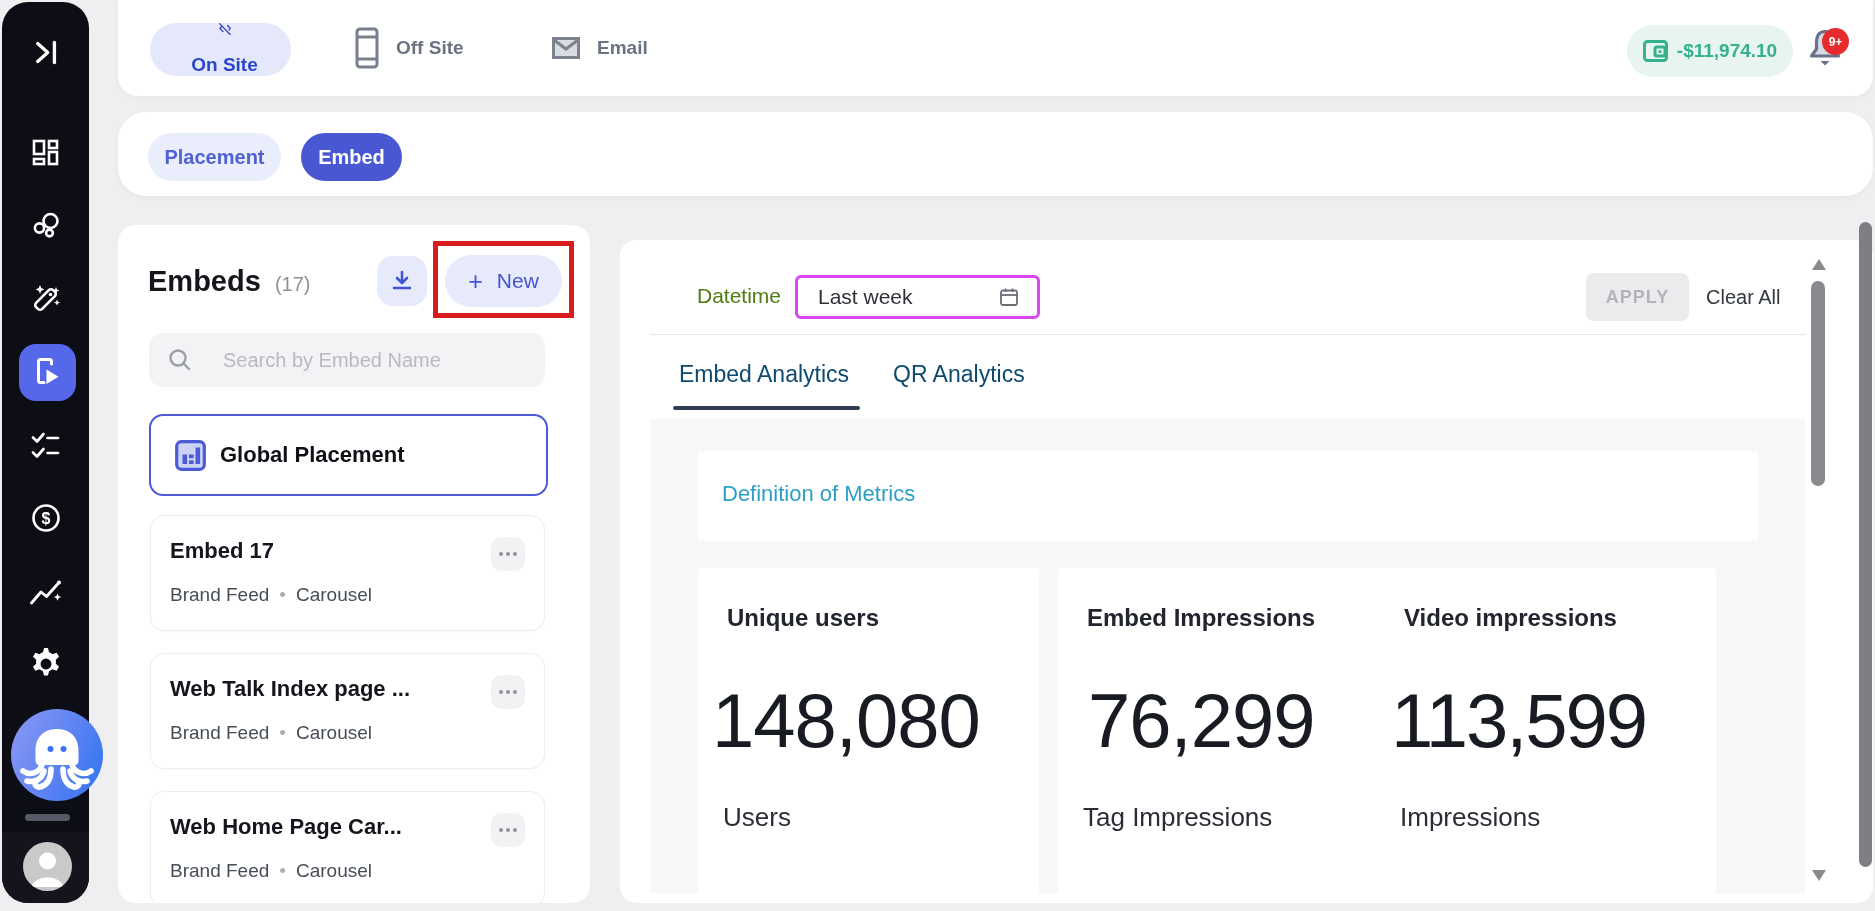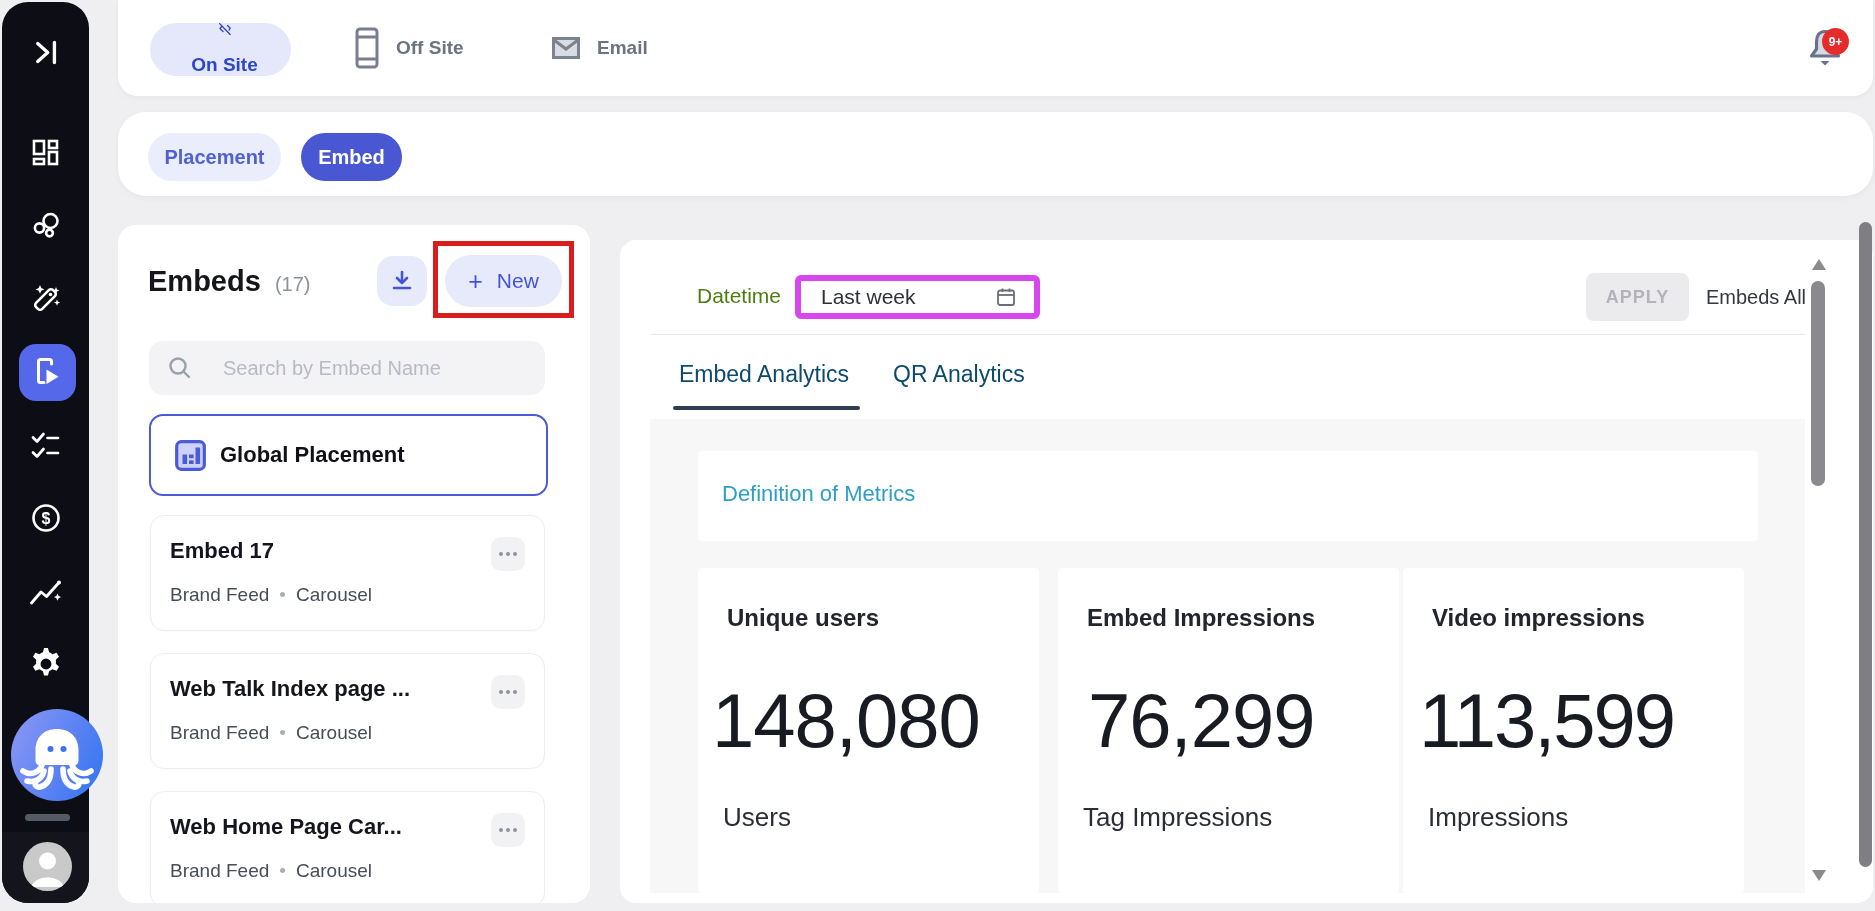--- a/index.html
+++ b/index.html
@@ -37,37 +37,37 @@
 
   
   #lpanel { left:118px; top:225px; width:472px; height:678px; background:#fff; border-radius:18px; overflow:hidden; }
   #lhead { position:absolute; left:30px; top:40px; font-size:29px; font-weight:700; color:#15161c; }
   #lhead span { font-size:20px; font-weight:400; color:#8d919a; margin-left:6px; }
   #dlbtn { position:absolute; left:259px; top:31px; width:50px; height:50px; background:#e7eafb; border-radius:16px;
            display:flex; align-items:center; justify-content:center; }
   #newbtn { position:absolute; left:327px; top:30px; width:117px; height:52px; background:#e7eafb; border-radius:26px;
             display:flex; align-items:center; justify-content:center; gap:14px; color:#4355d6; font-size:21px; font-weight:400; }
   #redbox { position:absolute; left:315px; top:16px; width:141px; height:77px; border:5px solid #d91d1d; }
-  #search { position:absolute; left:31px; top:116px; width:396px; height:54px; background:#f3f3f5; border-radius:14px;
+  #search { position:absolute; left:31px; top:108px; width:396px; height:54px; background:#f3f3f5; border-radius:14px;
             display:flex; align-items:center; color:#b7bac2; font-size:20px; }
   #gcard { position:absolute; left:31px; top:189px; width:399px; height:82px; border:2px solid #4c5ad6; border-radius:14px;
            display:flex; align-items:center; }
   .ecard { position:absolute; left:32px; width:395px; height:116px; border:1px solid #ededf0; border-radius:14px; background:#fff;
            box-shadow:0 1px 3px rgba(0,0,0,0.02); }
   .ecard .t { position:absolute; left:19px; top:22px; font-size:22px; font-weight:700; color:#15161d; }
   .ecard .s { position:absolute; left:19px; top:68px; font-size:19px; color:#474d57; }
   .ecard .s b { color:#a9adb5; font-weight:400; padding:0 10px; }
   .dots { position:absolute; right:19px; top:21px; width:34px; height:34px; background:#f2f2f4; border-radius:10px;
           display:flex; align-items:center; justify-content:center; gap:3px; }
   .dots i { width:4px; height:4px; border-radius:50%; background:#8f939b; }
 
   
   #rpanel { left:620px; top:240px; width:1253px; height:663px; background:#fff; border-radius:16px; overflow:hidden; }
   #datetime { position:absolute; left:77px; top:44px; font-size:21px; color:#4d7c0f; }
-  #select { position:absolute; left:175px; top:35px; width:245px; height:44px; border:6px solid #d946ef; border-radius:6px;
+  #select { position:absolute; left:175px; top:35px; width:245px; height:44px; border:3px solid #d946ef; border-radius:6px;
             display:flex; align-items:center; color:#2e3138; font-size:21px; background:#fff; }
   #apply { position:absolute; left:966px; top:33px; width:103px; height:48px; background:#ebebee; border-radius:8px;
            display:flex; align-items:center; justify-content:center; color:#b2b3bb; font-size:18px; font-weight:700; letter-spacing:1px; }
   #clearall { position:absolute; left:1086px; top:46px; font-size:20px; color:#33383f; }
   #rdivider { position:absolute; left:30px; top:94px; width:1156px; height:1px; background:#e7e7e9; }
   #tab1 { position:absolute; left:59px; top:121px; font-size:23px; color:#0c4a6e; }
   #tab2 { position:absolute; left:273px; top:121px; font-size:23px; color:#0c4a6e; }
   #tabline { position:absolute; left:53px; top:166px; width:187px; height:4px; background:#2d3e55; border-radius:2px; }
   #rcontent { position:absolute; left:30px; top:179px; width:1155px; height:474px; background:#f7f7f8; }
   #defcard { position:absolute; left:48px; top:32px; width:1060px; height:90px; background:#fff; border-radius:4px; }
@@ -107,20 +107,28 @@
       </svg>
     <span>Off Site</span>
   </div>
   <div class="topitem" style="left:434px;">
     <svg width="28" height="22" viewBox="0 0 28 22">
         <rect x="1.5" y="1.5" width="25" height="19" fill="#d9dce3" stroke="#7c828e" stroke-width="3"></rect>
         <path d="M2 3 L14 12 L26 3" fill="none" stroke="#7c828e" stroke-width="3"></path>
       </svg>
     <span>Email</span>
   </div>
+  <div id="money">
+    <svg width="25" height="22" viewBox="0 0 25 22">
+        <rect x="1.5" y="1.5" width="22" height="19" rx="3" fill="none" stroke="#35b18e" stroke-width="3"></rect>
+        <rect x="12" y="7" width="10" height="9" rx="2" fill="none" stroke="#35b18e" stroke-width="3"></rect>
+        <circle cx="17" cy="11.5" r="1.6" fill="#35b18e"></circle>
+      </svg>
+    <span>-$11,974.10</span>
+  </div>
   <div id="bell">
     <svg width="34" height="40" viewBox="0 0 34 40">
         <path d="M17 3.5 C11 3.5 8.5 8 8.5 14 L8.5 21 L3.5 28 L30.5 28 L25.5 21 L25.5 14 C25.5 8 23 3.5 17 3.5 Z" fill="#d6dae2" stroke="#68728a" stroke-width="3.2" stroke-linejoin="round"></path>
         <path d="M12.5 33 L21.5 33 L17 37.5 Z" fill="#68728a"></path>
       </svg>
   </div>
   <div id="badge">9+</div>
 </div>
 
 <div class="abs" id="bar2">
@@ -195,40 +203,40 @@
   <div id="select">
     <span style="margin-left:20px;">Last week</span>
     <svg style="position:absolute;right:18px;" width="20" height="20" viewBox="0 0 20 20">
         <rect x="2" y="3.5" width="16" height="14.5" rx="2" fill="none" stroke="#6a6e76" stroke-width="1.8"></rect>
         <line x1="2" y1="8" x2="18" y2="8" stroke="#6a6e76" stroke-width="1.8"></line>
         <line x1="6.5" y1="1.5" x2="6.5" y2="5" stroke="#6a6e76" stroke-width="1.8"></line>
         <line x1="13.5" y1="1.5" x2="13.5" y2="5" stroke="#6a6e76" stroke-width="1.8"></line>
       </svg>
   </div>
   <div id="apply">APPLY</div>
-  <div id="clearall">Embeds All</div>
+  <div id="clearall">Clear All</div>
   <div id="rdivider"></div>
   <div id="tab1">Embed Analytics</div>
   <div id="tab2">QR Analytics</div>
   <div id="tabline"></div>
   <div id="rcontent">
     <div id="defcard">
         <span>Definition of Metrics</span>
       </div>
     <div class="mcard" style="left:48px;">
       <div class="mt">Unique users</div>
       <div class="mn">148,080</div>
       <div class="ml">Users</div>
     </div>
     <div class="mcard" style="left:408px;">
       <div class="mt">Embed Impressions</div>
       <div class="mn" style="left:30px;">76,299</div>
       <div class="ml">Tag Impressions</div>
     </div>
-    <div class="mcard" style="left:753px;">
+    <div class="mcard" style="left:725px;">
       <div class="mt">Video impressions</div>
       <div class="mn" style="left:16px;letter-spacing:-2px;">113,599</div>
       <div class="ml">Impressions</div>
     </div>
   </div>
   <div style="position:absolute;left:1192px;top:19px;width:0;height:0;border-left:7px solid transparent;border-right:7px solid transparent;border-bottom:11px solid #8a8a8e;"></div>
   <div style="position:absolute;left:1192px;top:630px;width:0;height:0;border-left:7px solid transparent;border-right:7px solid transparent;border-top:11px solid #8a8a8e;"></div>
   <div style="position:absolute;left:1191px;top:41px;width:14px;height:205px;background:#8a8a8e;border-radius:7px;"></div>
 </div>
 

